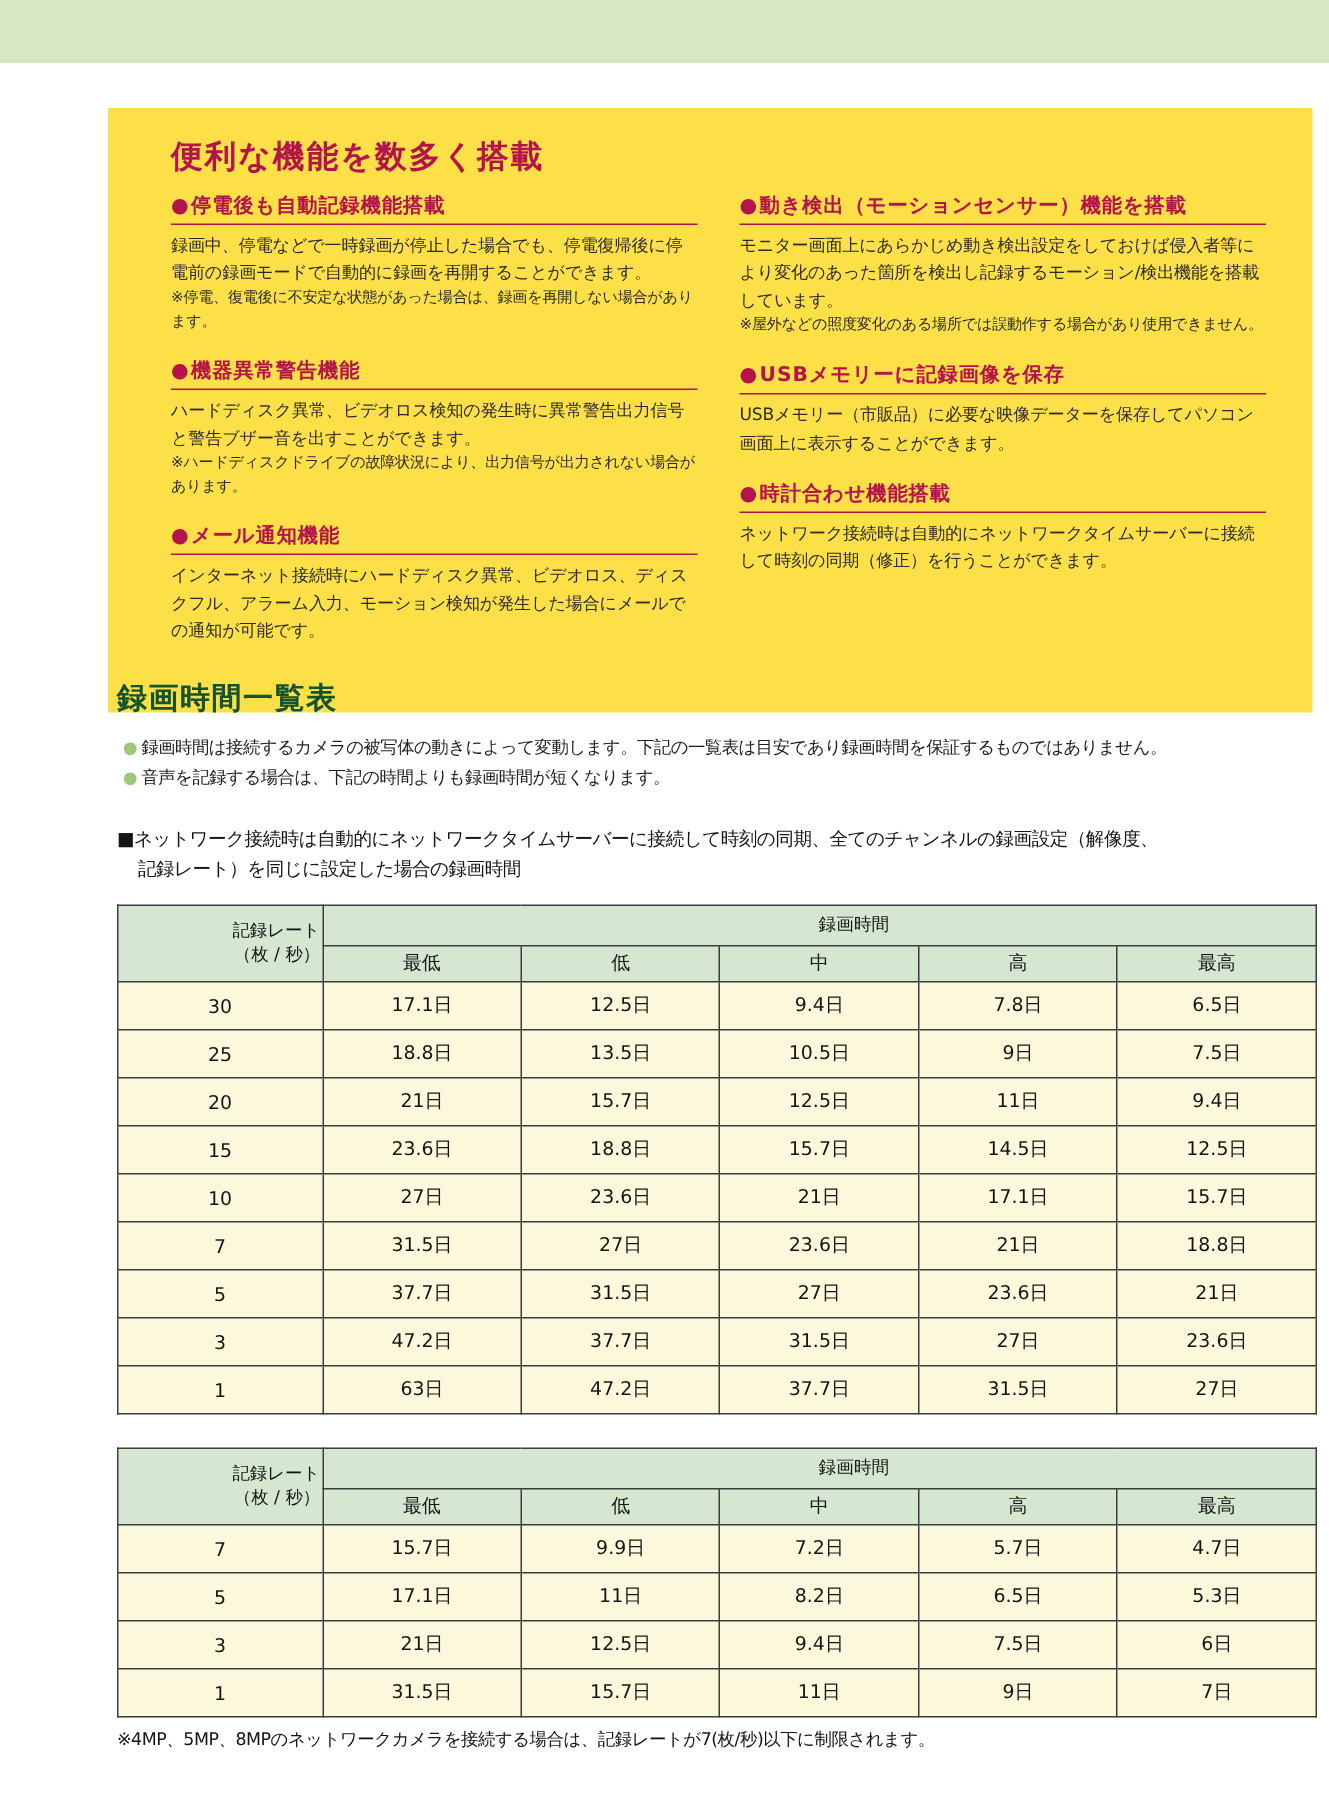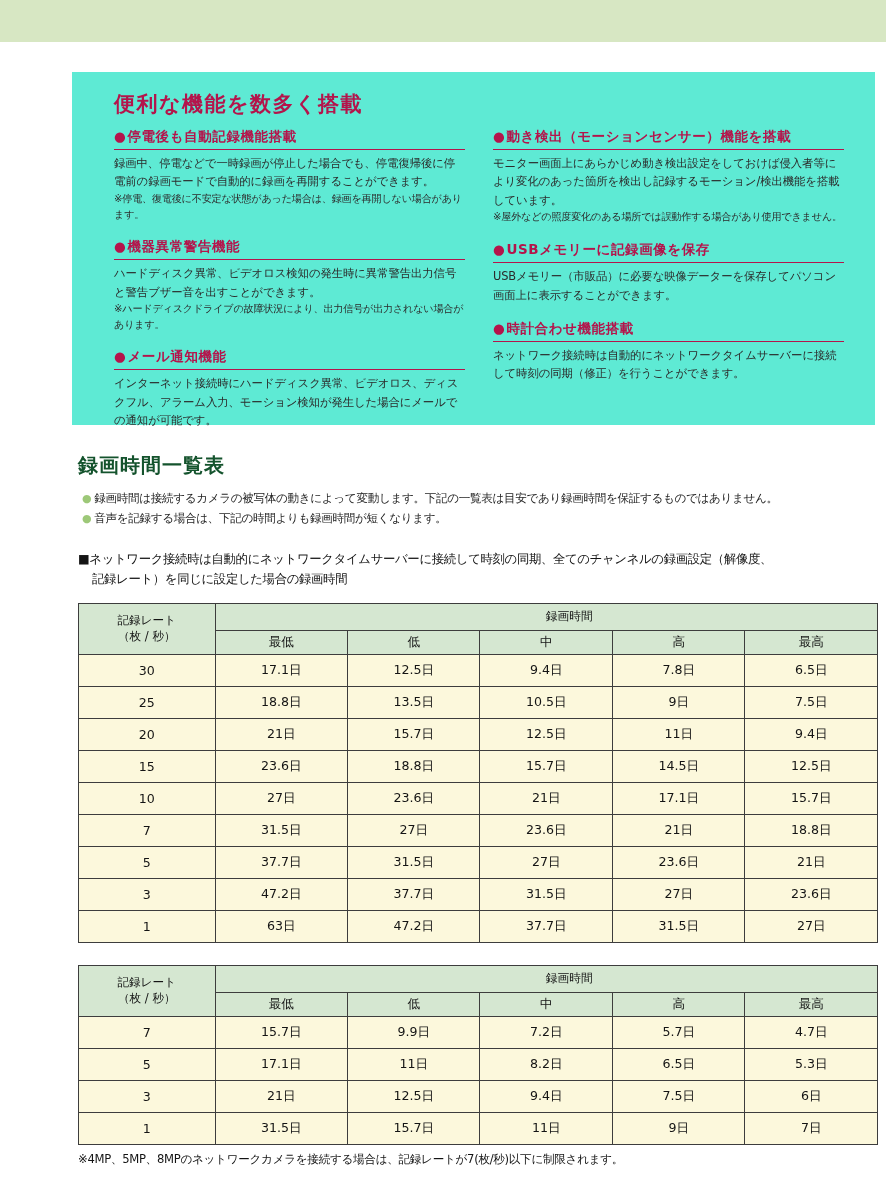--- a/index.html
+++ b/index.html
@@ -24,22 +24,22 @@
     height: 42px;
     background: #d7e7c3;
   }
 
   
   .features-panel {
     position: absolute;
     left: 72px;
     top: 72px;
     width: 803px;
-    height: 353px;
-    background: #5eead4;
+    height: 403px;
+    background: #fde047;
     box-sizing: border-box;
   }
 
   .panel-title {
     position: absolute;
     left: 42px;
     top: 18px;
     font-size: 21px;
     font-weight: bold;
     color: #b4144b;
@@ -144,20 +144,21 @@
     font-weight: normal;
   }
   table.rec th {
     background: #d5e7d1;
     height: 20px;
   }
   table.rec th.rate-head {
     height: 48px;
     line-height: 1.35;
     font-size: 11.6px;
+    text-align: right;
   }
   table.rec th.span-head {
     height: 22px;
     font-size: 11.8px;
     padding-left: 47px;
   }
   table.rec td {
     background: #fcf8dc;
     height: 29px;
   }

